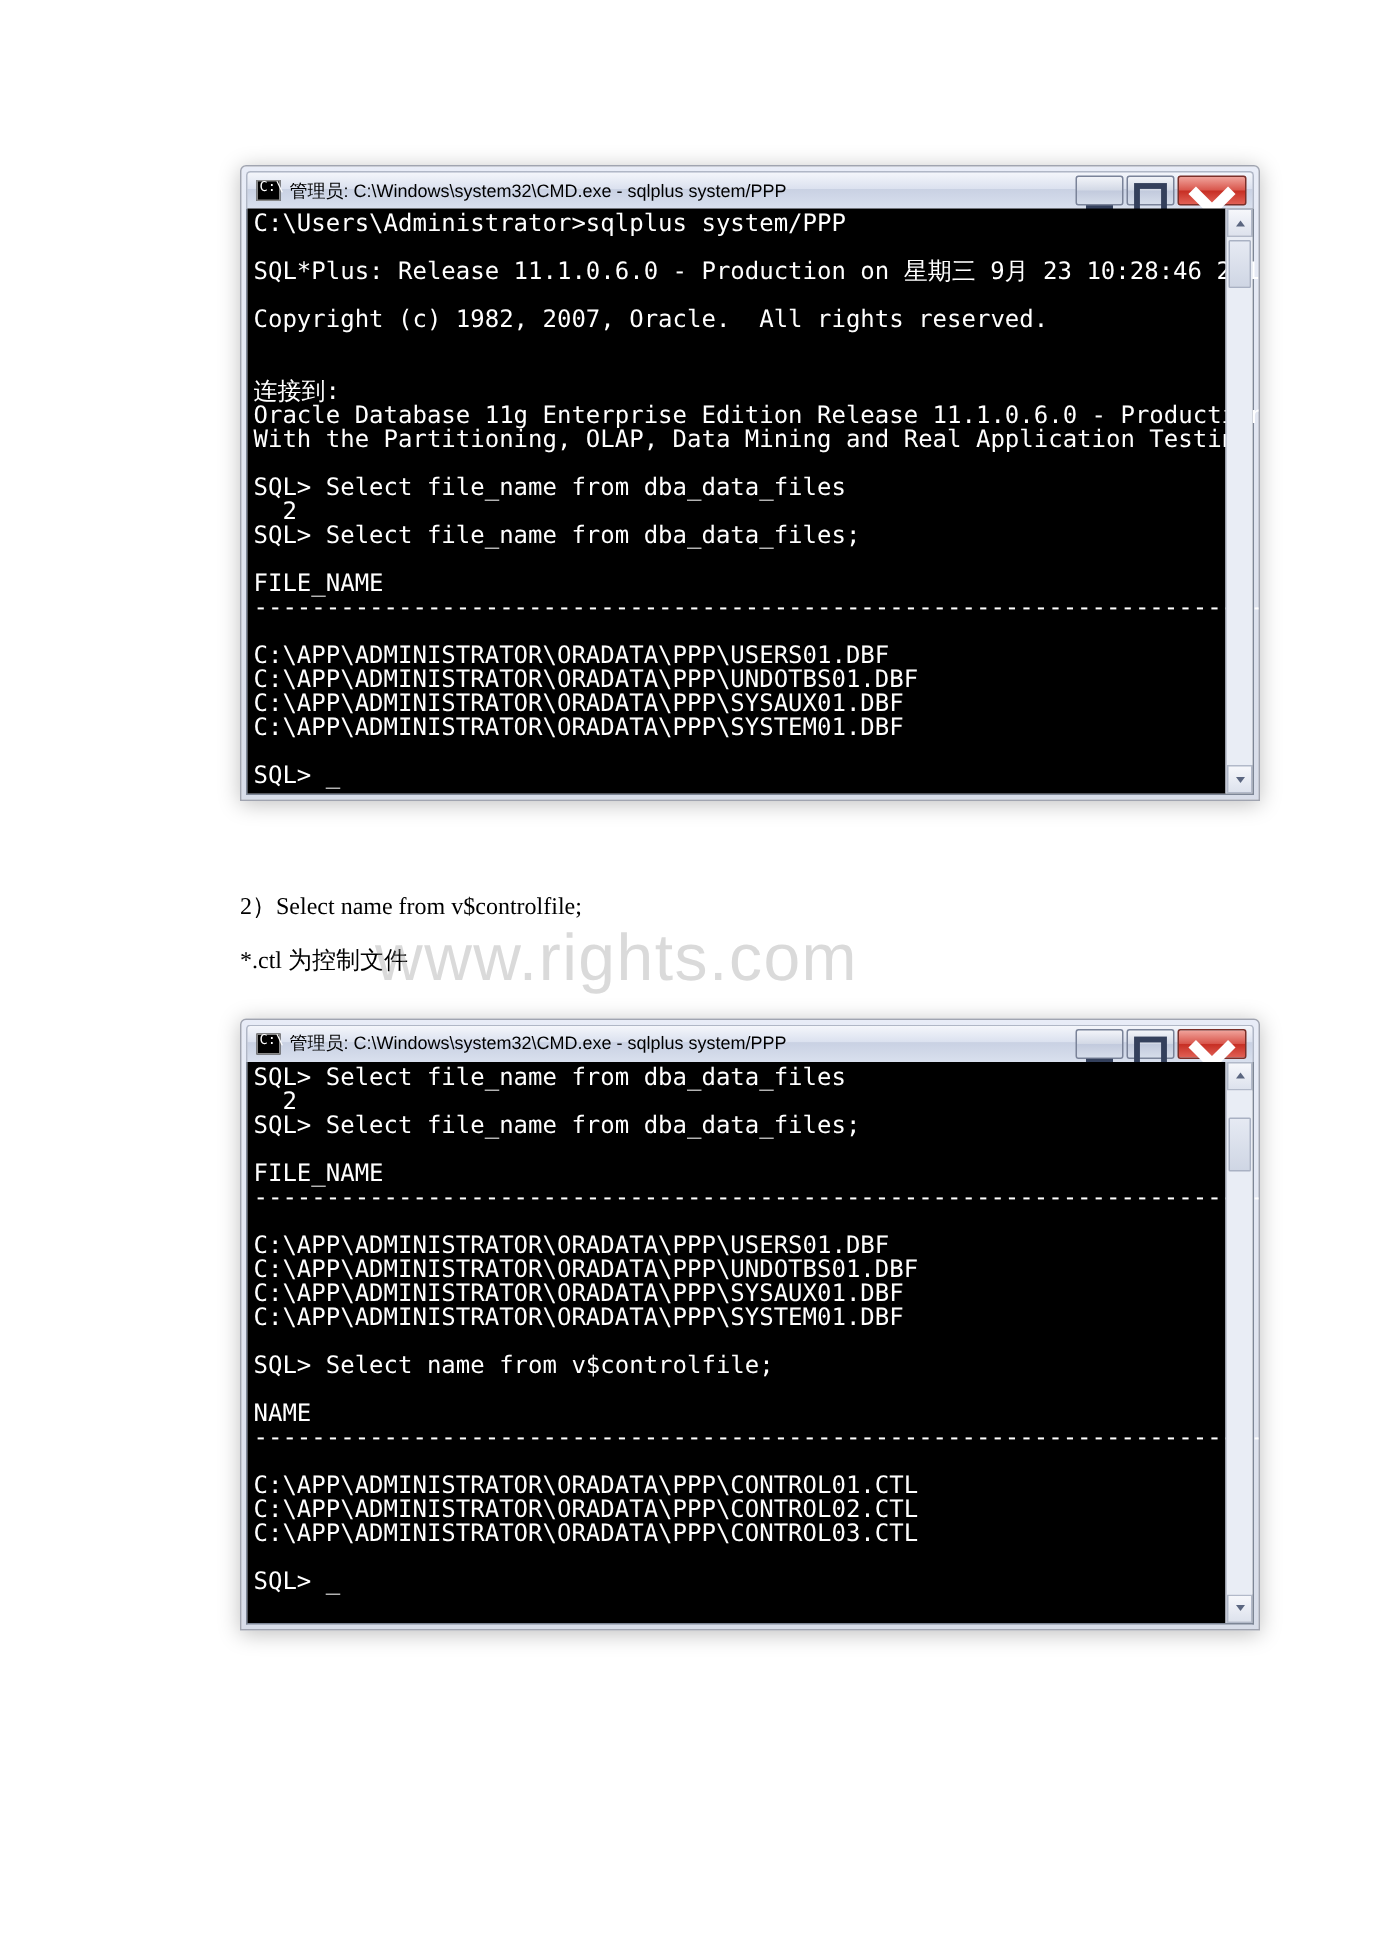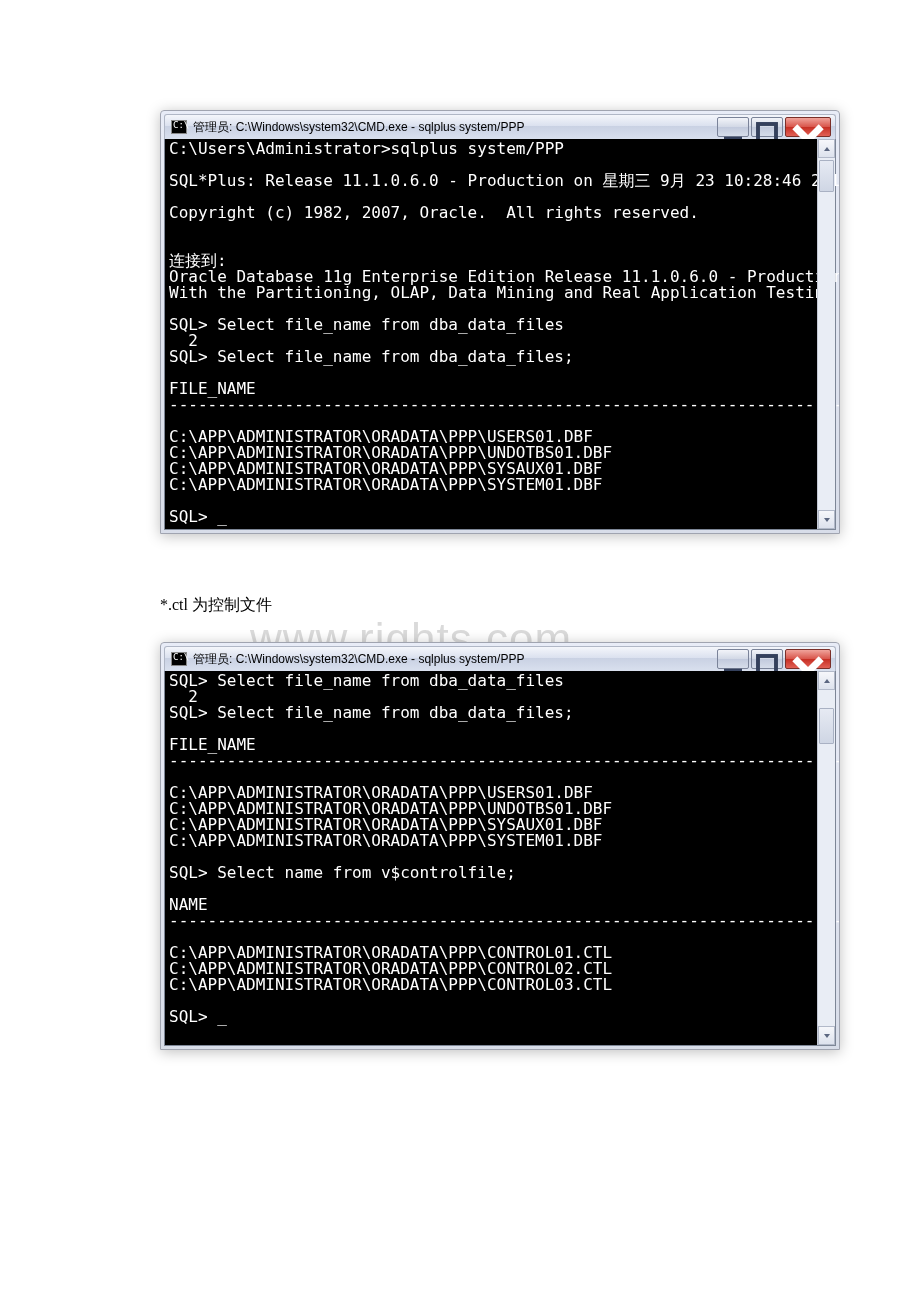--- a/index.html
+++ b/index.html
@@ -188,20 +188,21 @@
             <svg viewBox="0 0 8 8">
               <path d="M4 6 L7 2 L1 2 Z" fill="#5b6680"></path>
             </svg>
           </div>
       </div>
     </div>
   </div>
 
   <div style="position:relative;margin:0 0 22px 0;">
     <div class="watermark" style="top:24px;left:90px;">www.rights.com</div>
+    <div class="doc-text" style="margin-bottom:6px;">2）Select name from v$controlfile;</div>
     <div class="doc-text">*.ctl 为控制文件</div>
   </div>
 
   <div class="cmd-window">
     <div class="titlebar">
       <span class="cmd-ico">C:\</span>
       <span class="title-text">管理员: C:\Windows\system32\CMD.exe - sqlplus  system/PPP</span>
       <div class="win-btns">
         <div class="win-btn">
           <svg viewBox="0 0 10 10">

